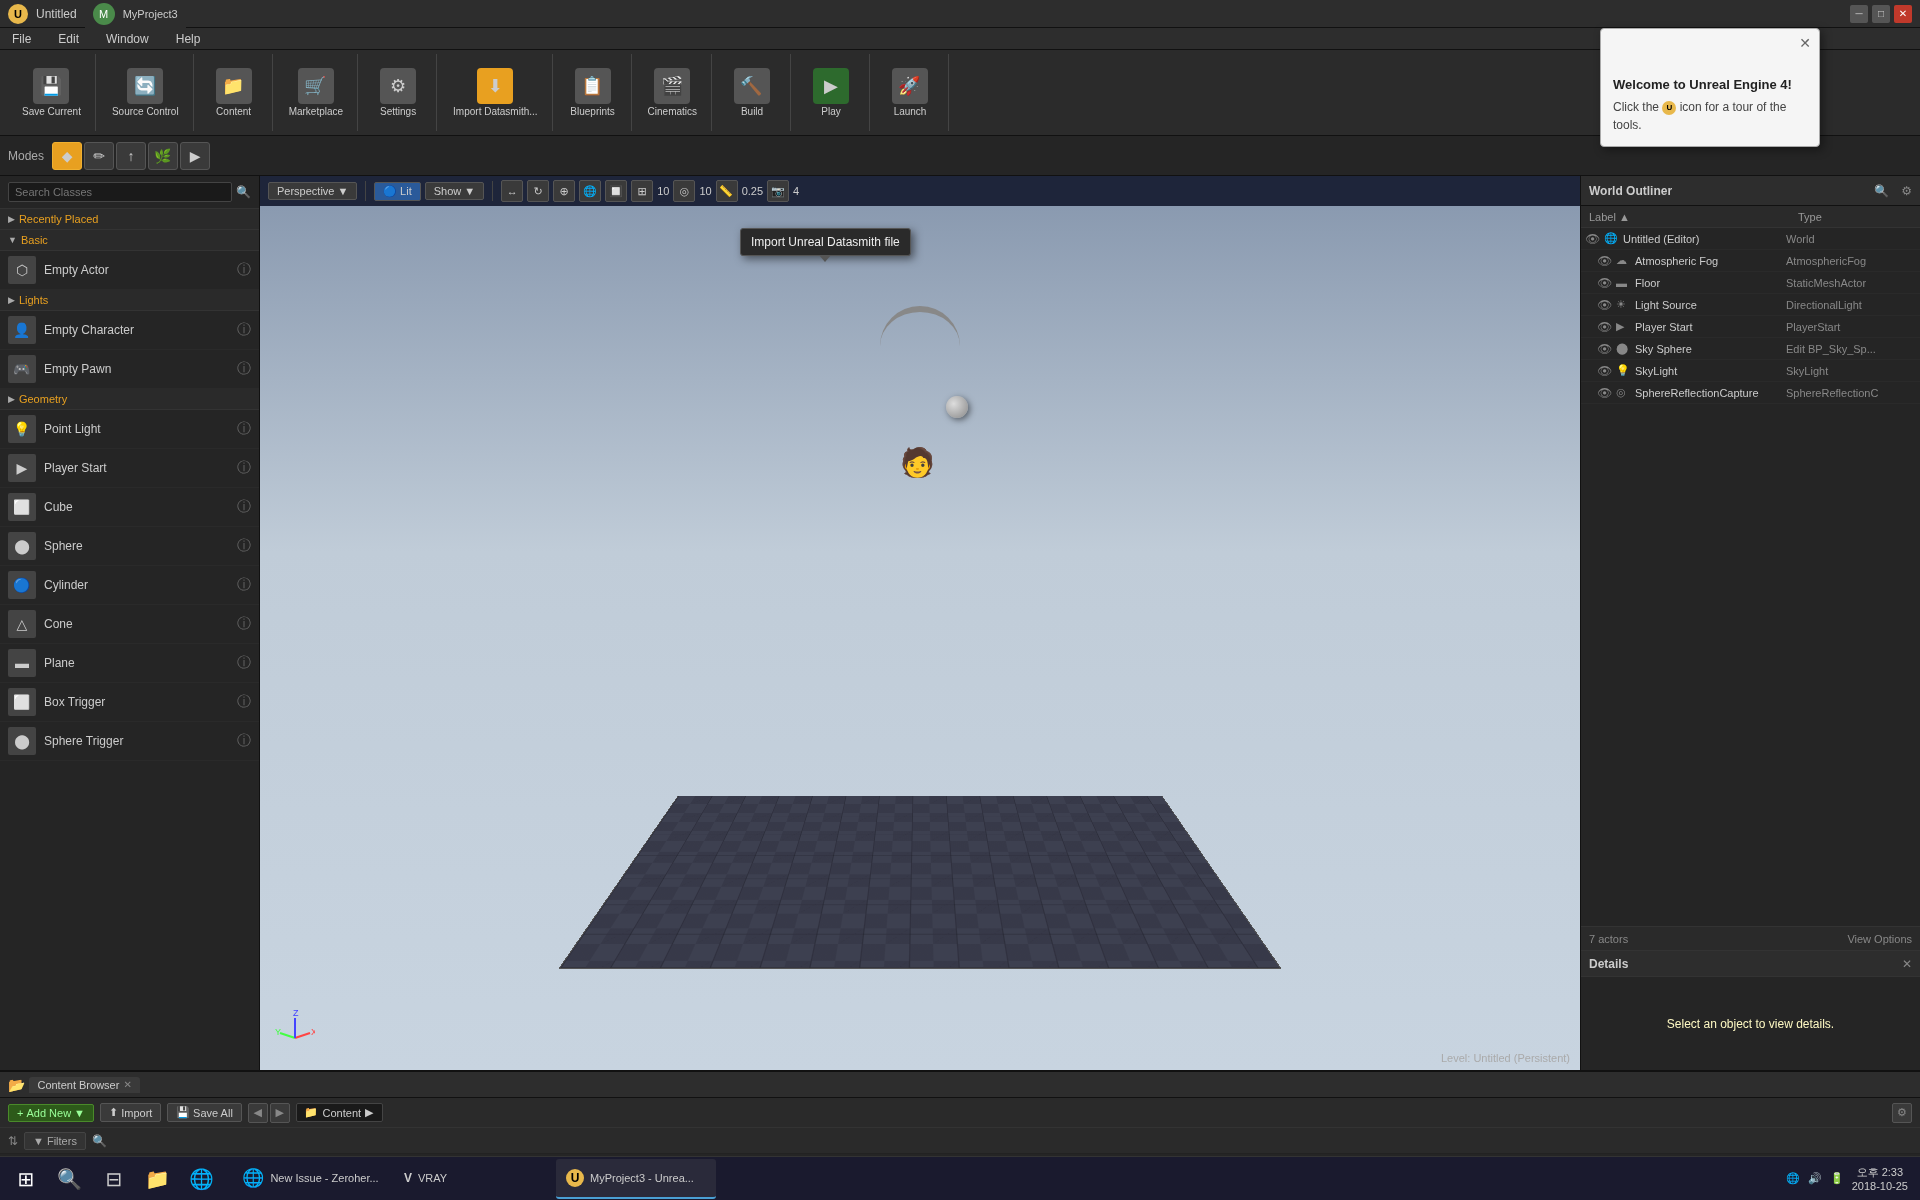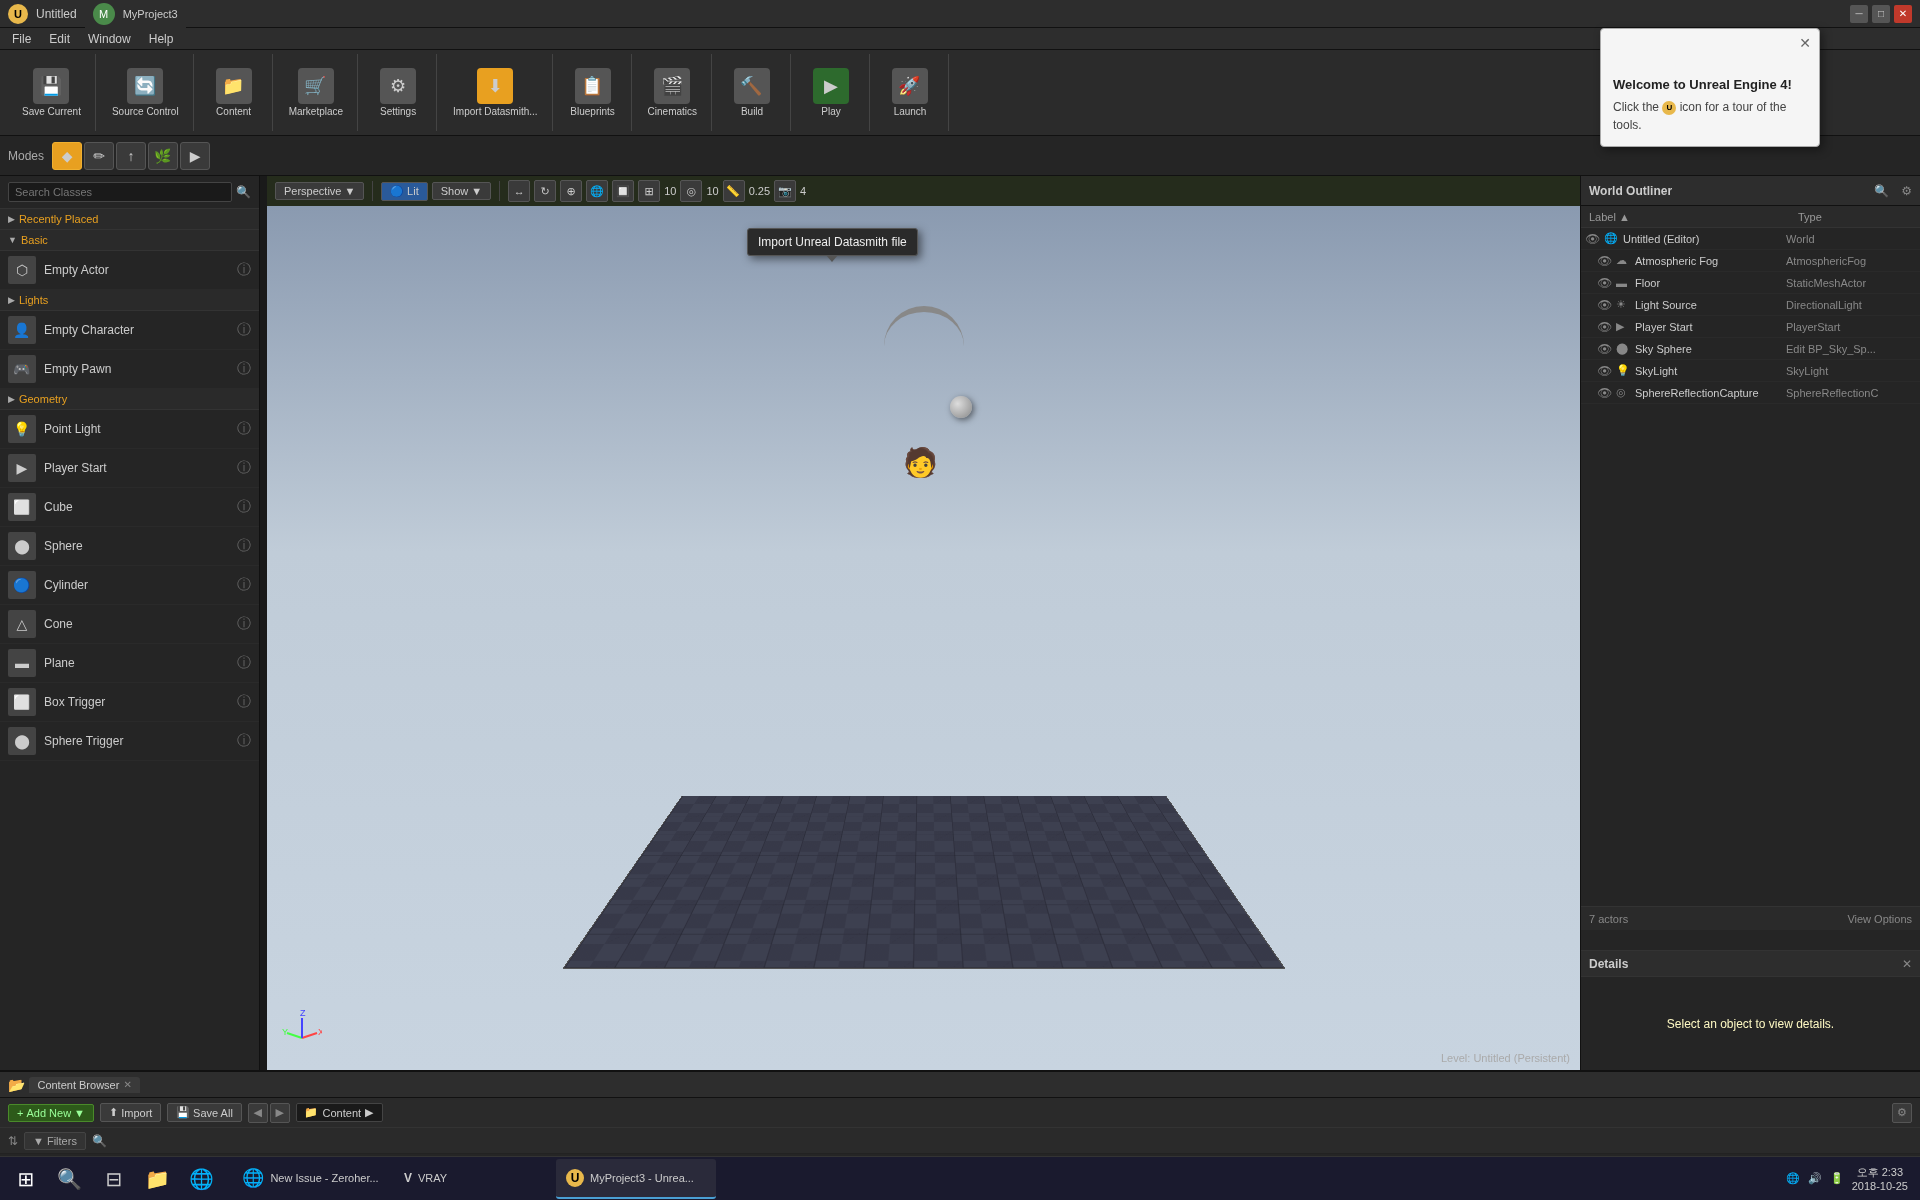--- a/index.html
+++ b/index.html
@@ -30,21 +30,21 @@
     .wc-close { background: #c0392b; color: #fff; }
 
     
     #menu-bar {
       height: 22px;
       background: #2d2d2d;
       display: flex;
       align-items: center;
       padding: 0 4px;
       border-bottom: 1px solid #111;
-      gap: 2px;
+      gap: 11px;
     }
     .menu-item {
       padding: 2px 8px;
       cursor: pointer;
       border-radius: 2px;
       font-size: 12px;
       color: #ccc;
     }
 
     
@@ -171,24 +171,23 @@
       display: flex; align-items: center; justify-content: center;
       font-size: 14px;
       flex-shrink: 0;
     }
     .place-item .item-name { font-size: 12px; color: #ccc; flex: 1; }
     .place-item .item-info { font-size: 14px; color: #666; cursor: pointer; }
 
     
     #viewport {
       flex: 1;
-      background: #4d7c0f;
+      background: #1d4ed8;
       position: relative;
       overflow: hidden;
-      margin-left: 7px;
     }
     #viewport-toolbar {
       position: absolute;
       top: 0; left: 0; right: 0;
       height: 30px;
       background: rgba(30,30,30,0.85);
       display: flex;
       align-items: center;
       padding: 0 8px;
       gap: 4px;
@@ -385,21 +384,20 @@
       border-top: 1px solid #333;
       font-size: 11px;
       color: #888;
     }
 
     
     #details-panel {
       background: #252525;
       border-top: 1px solid #333;
       height: 120px;
-      margin-top: 20px;
     }
     #details-header {
       height: 26px;
       background: #2d2d2d;
       display: flex;
       align-items: center;
       padding: 0 8px;
       border-bottom: 1px solid #333;
     }
     .details-title { font-size: 12px; color: #ccc; font-weight: bold; }

